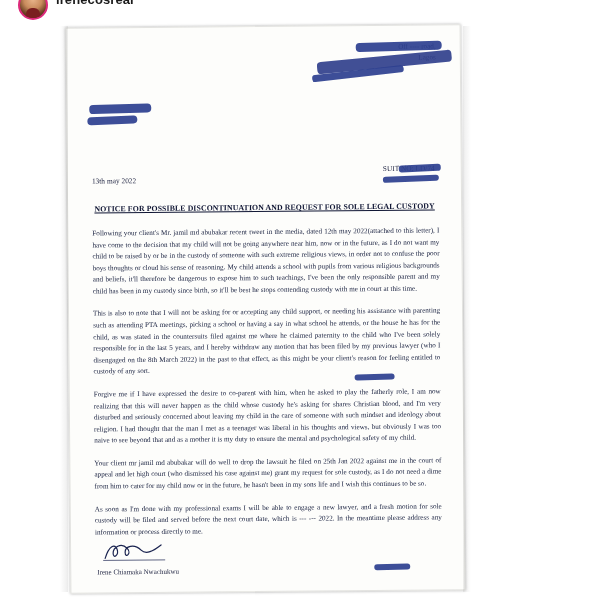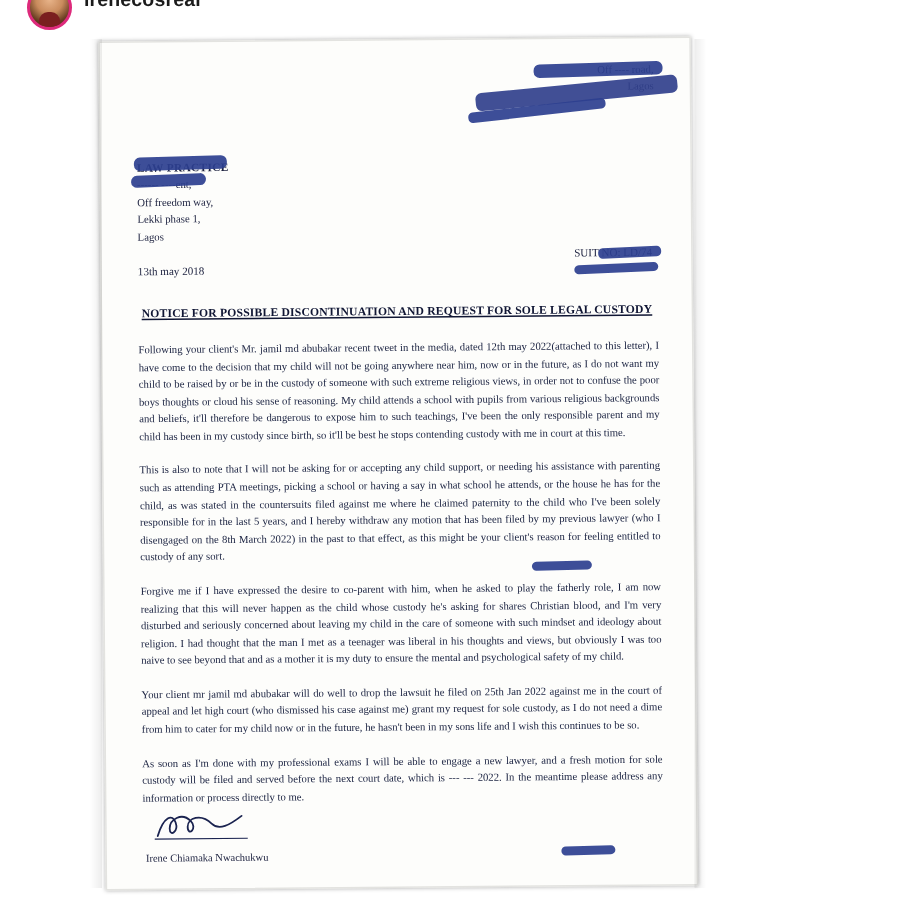--- a/index.html
+++ b/index.html
@@ -212,29 +212,22 @@
   <div class="page-edge-r"></div>
 
   <div class="letter">
     <div class="letter-inner">
 
       <div class="addr-right">
         <div>Off ---- road,</div>
         <div>Lagos</div>
       </div>
 
-      <div class="addr-left">
-        <div class="firm-name">LAW PRACTICE</div>
-        <div>------ ----ent,</div>
-        <div>Off freedom way,</div>
-        <div>Lekki phase 1,</div>
-        <div>Lagos</div>
-      </div>
-
-      <div class="date-line">13th may 2018</div>
+
+      <div class="date-line">13th may 2022</div>
       <div class="suit-no">SUIT NO: LD/74</div>
 
       <div class="title">NOTICE FOR POSSIBLE DISCONTINUATION AND REQUEST FOR SOLE LEGAL CUSTODY</div>
 
       <div class="body-text">
         <p>Following your client's Mr. jamil md abubakar recent tweet in the media, dated 12th may 2022(attached to this letter), I have come to the decision that my child will not be going anywhere near him, now or in the future, as I do not want my child to be raised by or be in the custody of someone with such extreme religious views, in order not to confuse the poor boys thoughts or cloud his sense of reasoning. My child attends a school with pupils from various religious backgrounds and beliefs, it'll therefore be dangerous to expose him to such teachings, I've been the only responsible parent and my child has been in my custody since birth, so it'll be best he stops contending custody with me in court at this time.</p>
         <p>This is also to note that I will not be asking for or accepting any child support, or needing his assistance with parenting such as attending PTA meetings, picking a school or having a say in what school he attends, or the house he has for the child, as was stated in the countersuits filed against me where he claimed paternity to the child who I've been solely responsible for in the last 5 years, and I hereby withdraw any motion that has been filed by my previous lawyer (who I disengaged on the 8th March 2022) in the past to that effect, as this might be your client's reason for feeling entitled to custody of any sort.</p>
         <p>Forgive me if I have expressed the desire to co-parent with him, when he asked to play the fatherly role, I am now realizing that this will never happen as the child whose custody he's asking for shares Christian blood, and I'm very disturbed and seriously concerned about leaving my child in the care of someone with such mindset and ideology about religion. I had thought that the man I met as a teenager was liberal in his thoughts and views, but obviously I was too naive to see beyond that and as a mother it is my duty to ensure the mental and psychological safety of my child.</p>
         <p>Your client mr jamil md abubakar will do well to drop the lawsuit he filed on 25th Jan 2022 against me in the court of appeal and let high court (who dismissed his case against me) grant my request for sole custody, as I do not need a dime from him to cater for my child now or in the future, he hasn't been in my sons life and I wish this continues to be so.</p>
         <p>As soon as I'm done with my professional exams I will be able to engage a new lawyer, and a fresh motion for sole custody will be filed and served before the next court date, which is --- --- 2022. In the meantime please address any information or process directly to me.</p>

